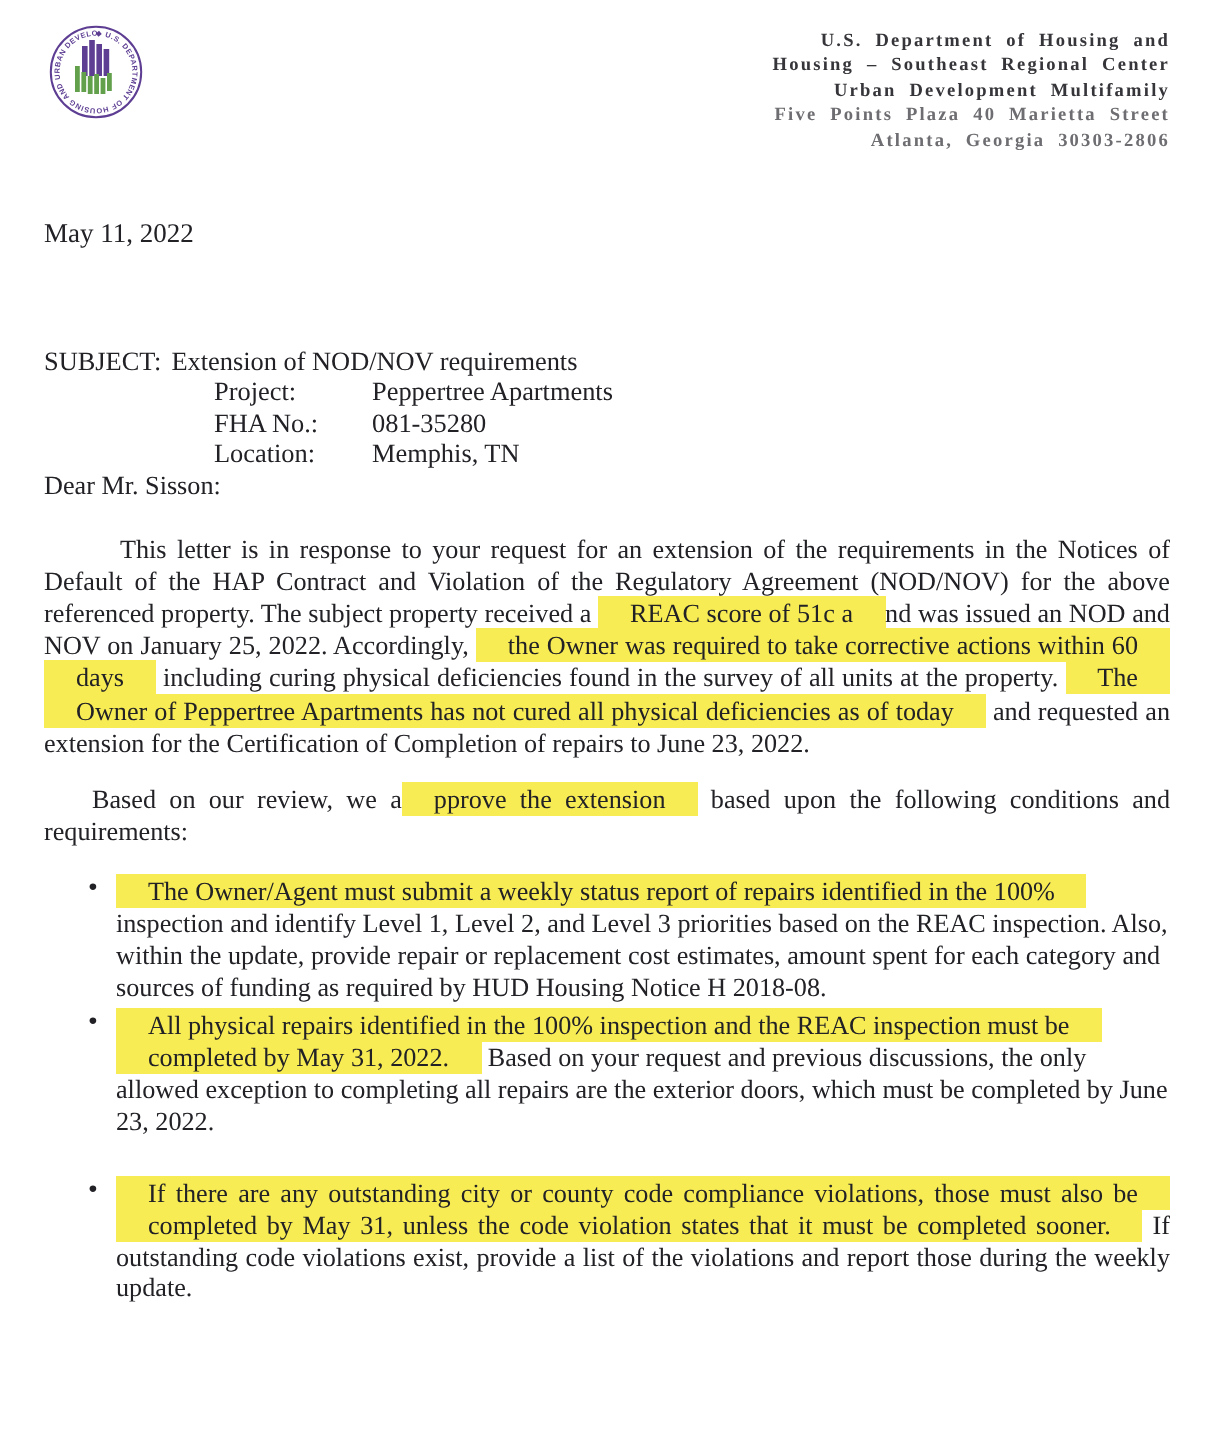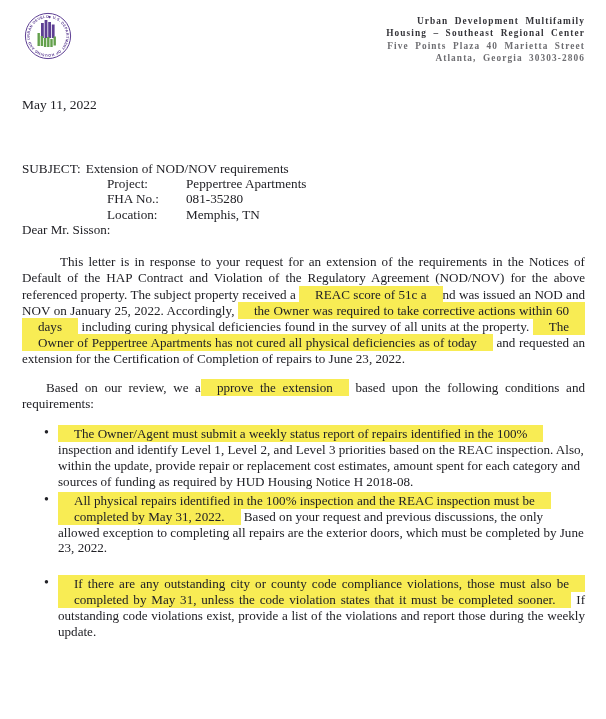--- a/index.html
+++ b/index.html
@@ -62,22 +62,23 @@
         <rect x="19.9" y="26" width="2.4" height="9" fill="var(--seal-green)"></rect>
         <rect x="23.1" y="25" width="2.4" height="10" fill="var(--seal-green)"></rect>
         <rect x="26.3" y="27" width="2.4" height="8" fill="var(--seal-green)"></rect>
         <rect x="29.5" y="24.5" width="2.4" height="9" fill="var(--seal-green)"></rect>
       </g>
       <text font-size="3.7" fill="var(--seal-purple)" letter-spacing="0.3" font-family="Liberation Sans, sans-serif" font-weight="bold">
         <textPath href="#sealring">◆ U.S. DEPARTMENT OF HOUSING AND URBAN DEVELOPMENT ◆</textPath>
       </text>
     </svg>
     <div class="agency">
+        <div class="agency-line bold">U.S. Department of Housing and</div>
+        <div class="agency-line bold">Housing – Southeast Regional Center</div>
         <div class="agency-line bold">Urban Development Multifamily</div>
-        <div class="agency-line bold">Housing – Southeast Regional Center</div>
         <div class="agency-line light">Five Points Plaza 40 Marietta Street</div>
         <div class="agency-line light">Atlanta, Georgia 30303-2806</div>
       </div>
   </div>
 
   <div class="date">May 11, 2022</div>
 
 
   <div class="subject">
     <div>

